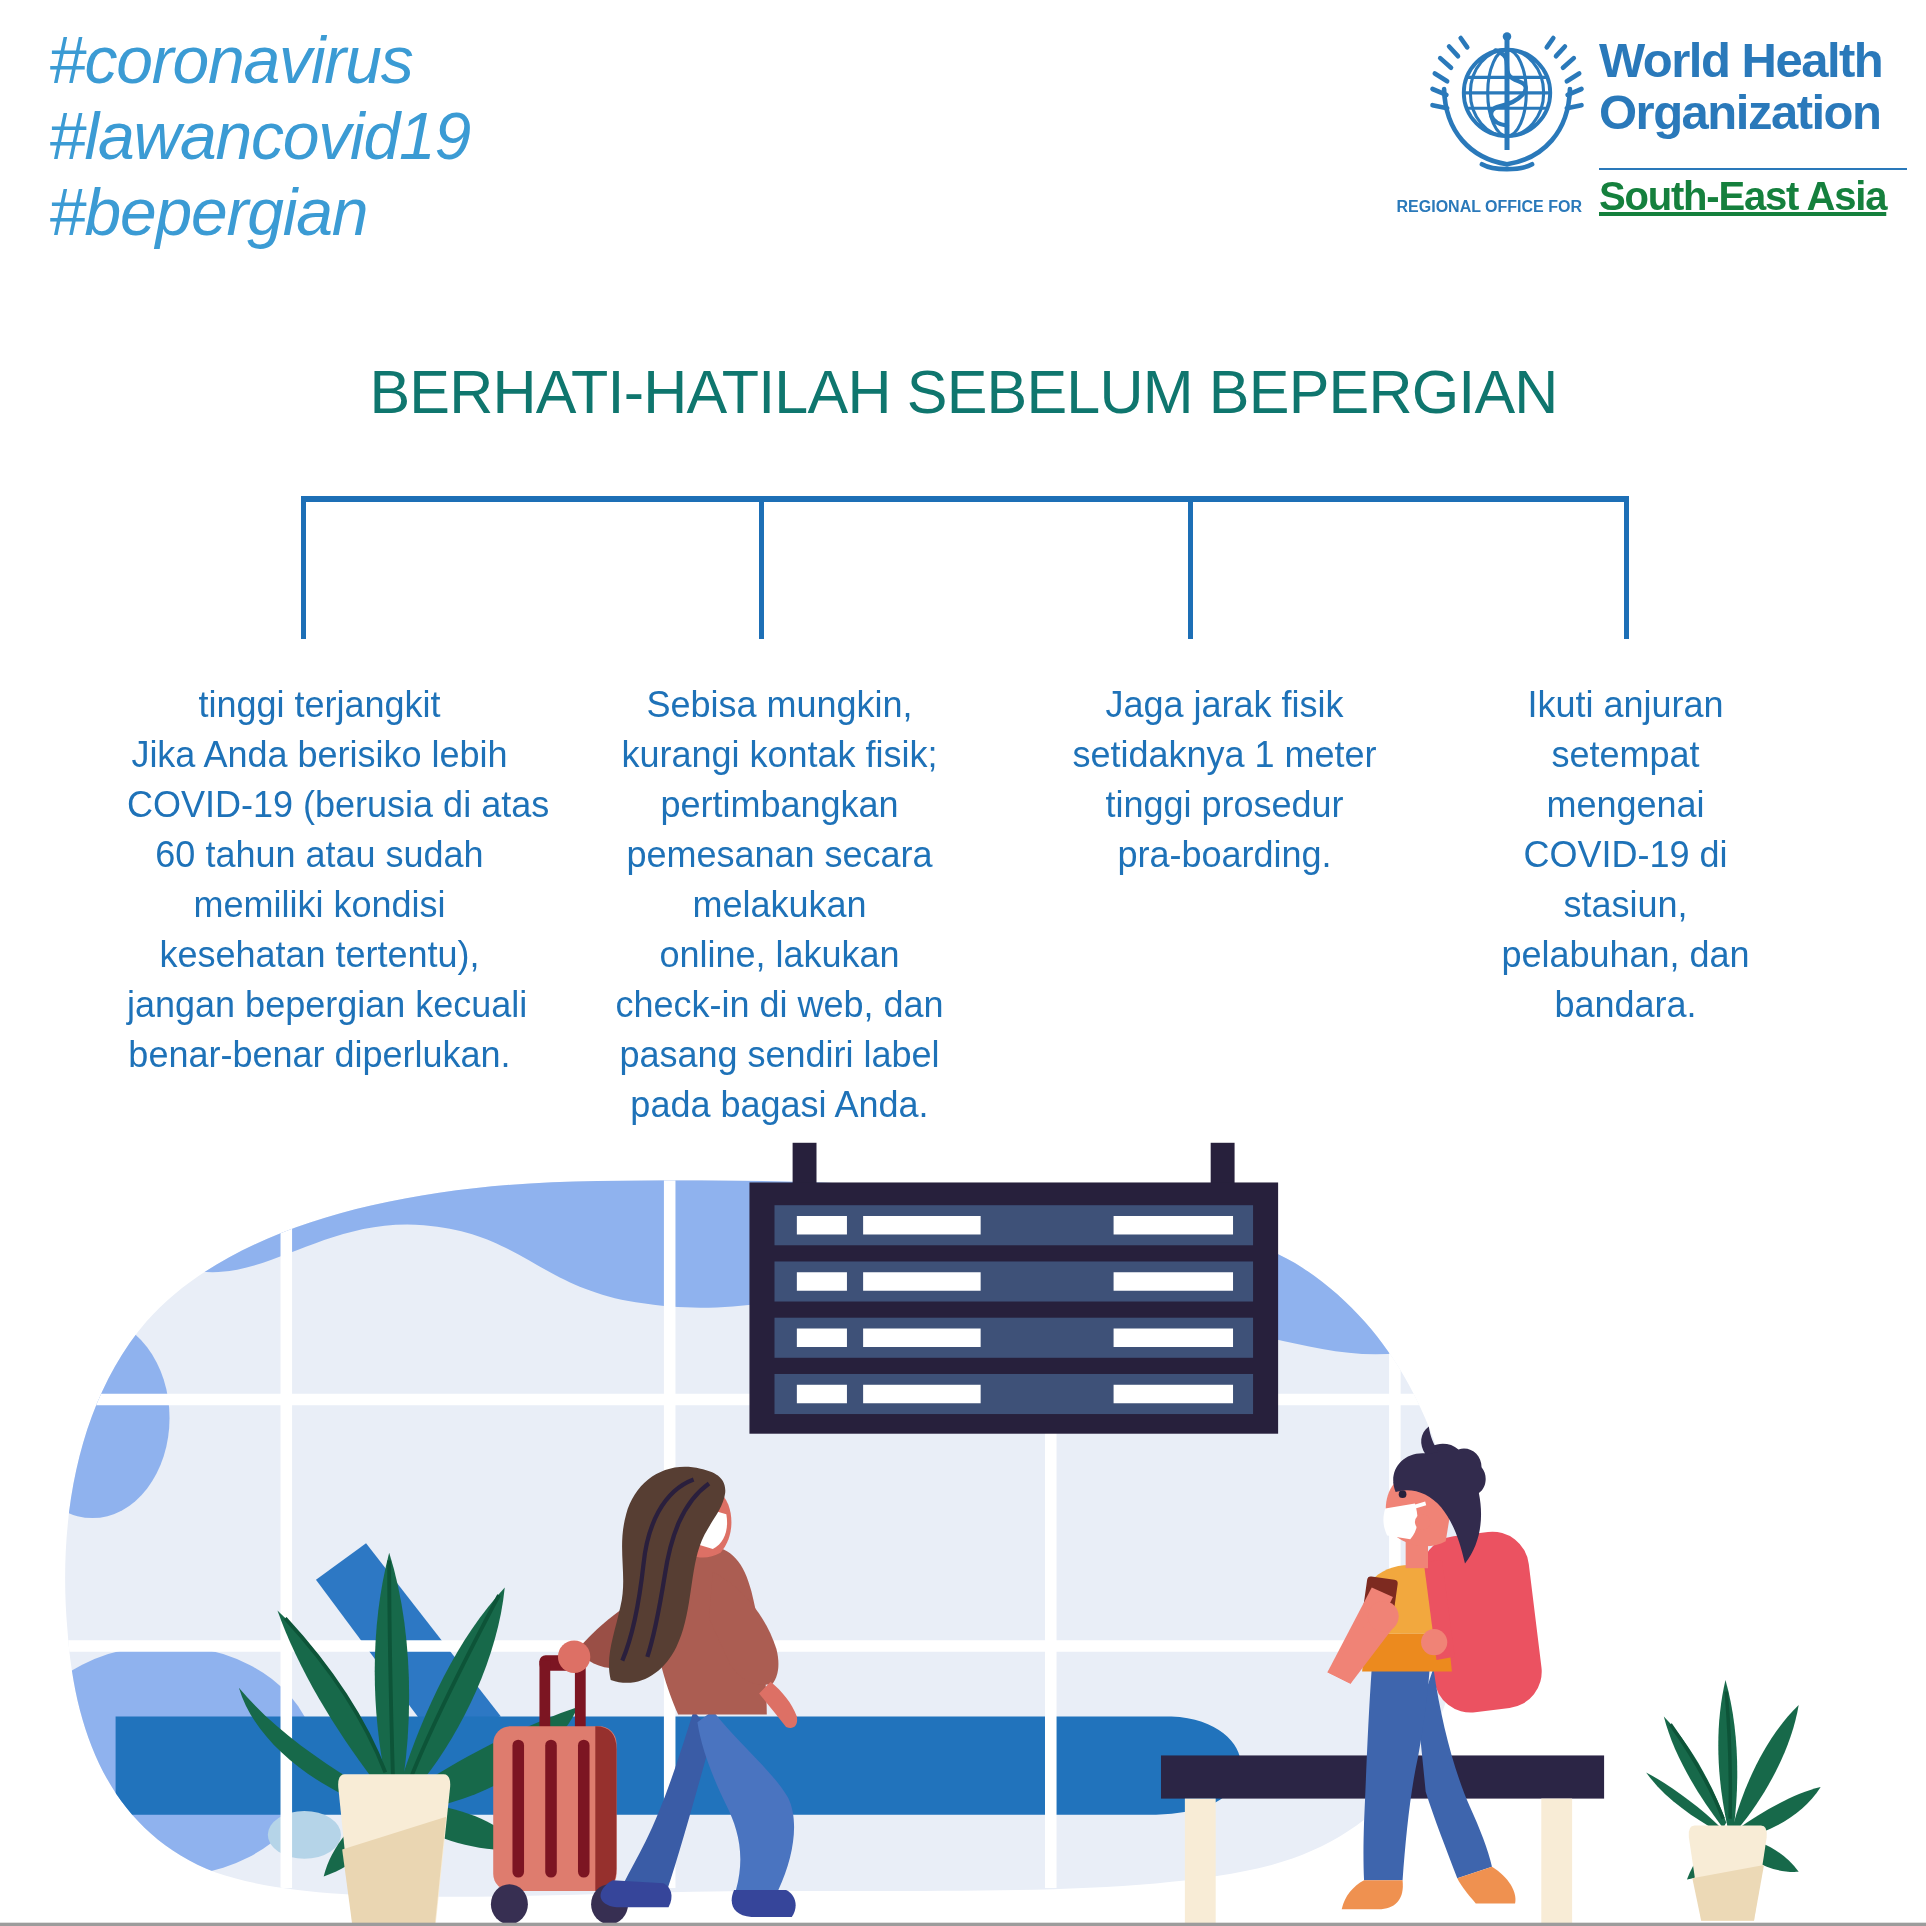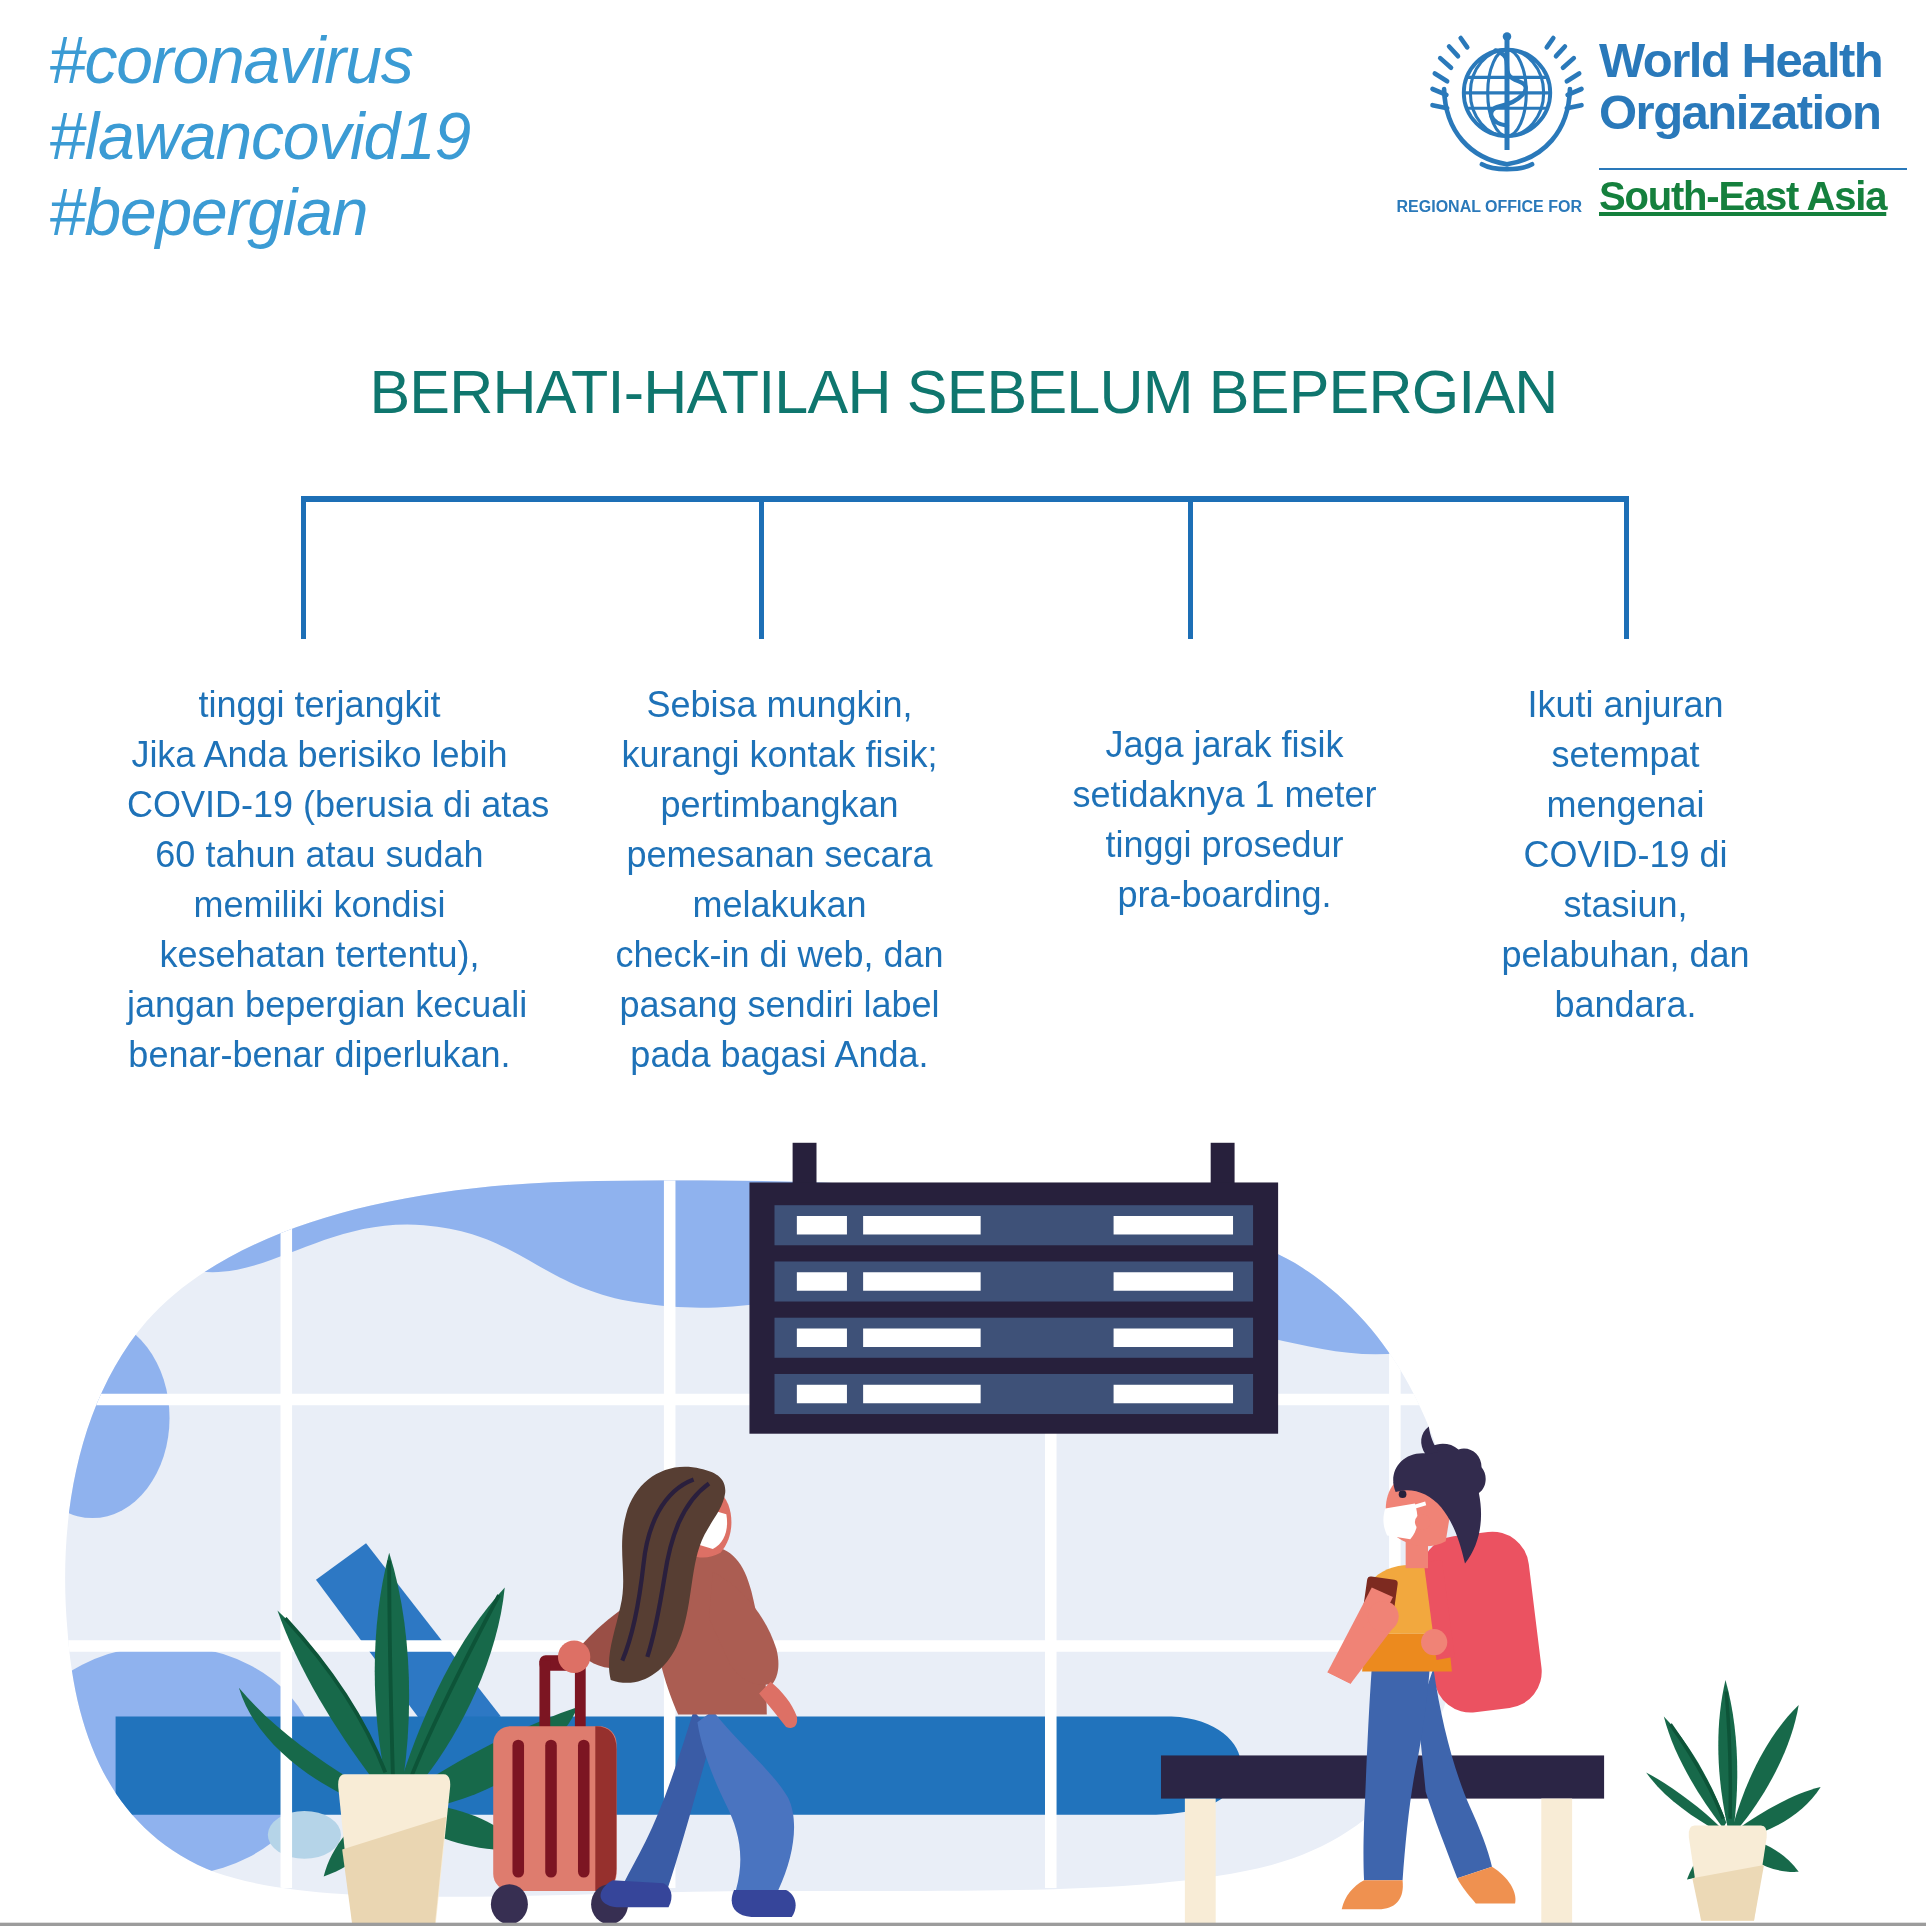--- a/index.html
+++ b/index.html
@@ -20,21 +20,21 @@
   
   .title{left:0;width:1927px;top:357px;text-align:center;color:#0f766e;font-size:61px;letter-spacing:-0.8px;white-space:nowrap;}
   
   .bar{background:#1d6fb6;}
   .bracket-h{left:301px;top:496px;width:1328px;height:5.8px;}
   .bracket-v{top:496px;width:5.4px;height:143px;}
   .bv1{left:301px;} .bv2{left:759px;} .bv3{left:1188px;} .bv4{left:1624px;}
   
   .tip{top:680px;width:385px;text-align:center;color:#1e72b8;font-size:36px;line-height:50px;}
   .tip div{white-space:nowrap;}
-  .tip1{left:127px;} .tip2{left:587px;} .tip3{left:1032px;margin-top:40px;} .tip4{left:1433px;}
+  .tip1{left:127px;} .tip2{left:587px;} .tip3{left:1032px;} .tip4{left:1433px;}
   
   .illo{left:0;top:1098px;width:1927px;height:829px;}
 </style>
 </head>
 <body>
 
 <div class="abs hashtags">
   <div>#coronavirus</div>
   <div>#lawancovid19</div>
   <div>#bepergian</div>
@@ -85,20 +85,21 @@
   <div>kesehatan tertentu),</div>
   <div>jangan bepergian kecuali</div>
   <div>benar-benar diperlukan.</div>
 </div>
 <div class="abs tip tip2">
   <div>Sebisa mungkin,</div>
   <div>kurangi kontak fisik;</div>
   <div>pertimbangkan</div>
   <div>pemesanan secara</div>
   <div>melakukan</div>
+  <div>online, lakukan</div>
   <div>check-in di web, dan</div>
   <div>pasang sendiri label</div>
   <div>pada bagasi Anda.</div>
 </div>
 <div class="abs tip tip3">
   <div>Jaga jarak fisik</div>
   <div>setidaknya 1 meter</div>
   <div>tinggi prosedur</div>
   <div>pra-boarding.</div>
 </div>

